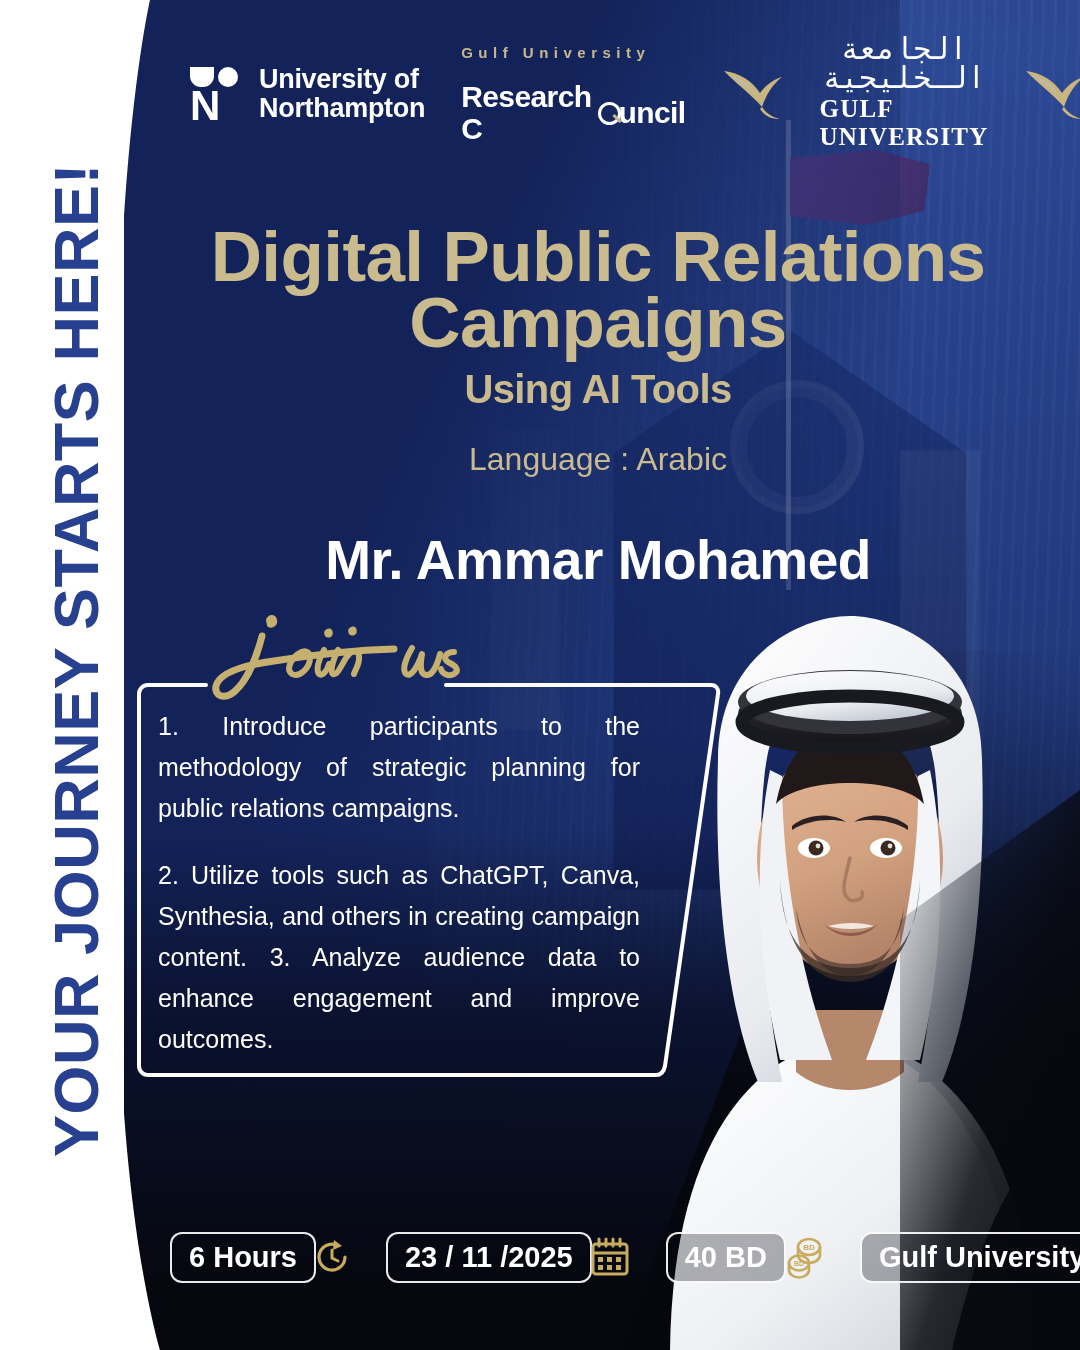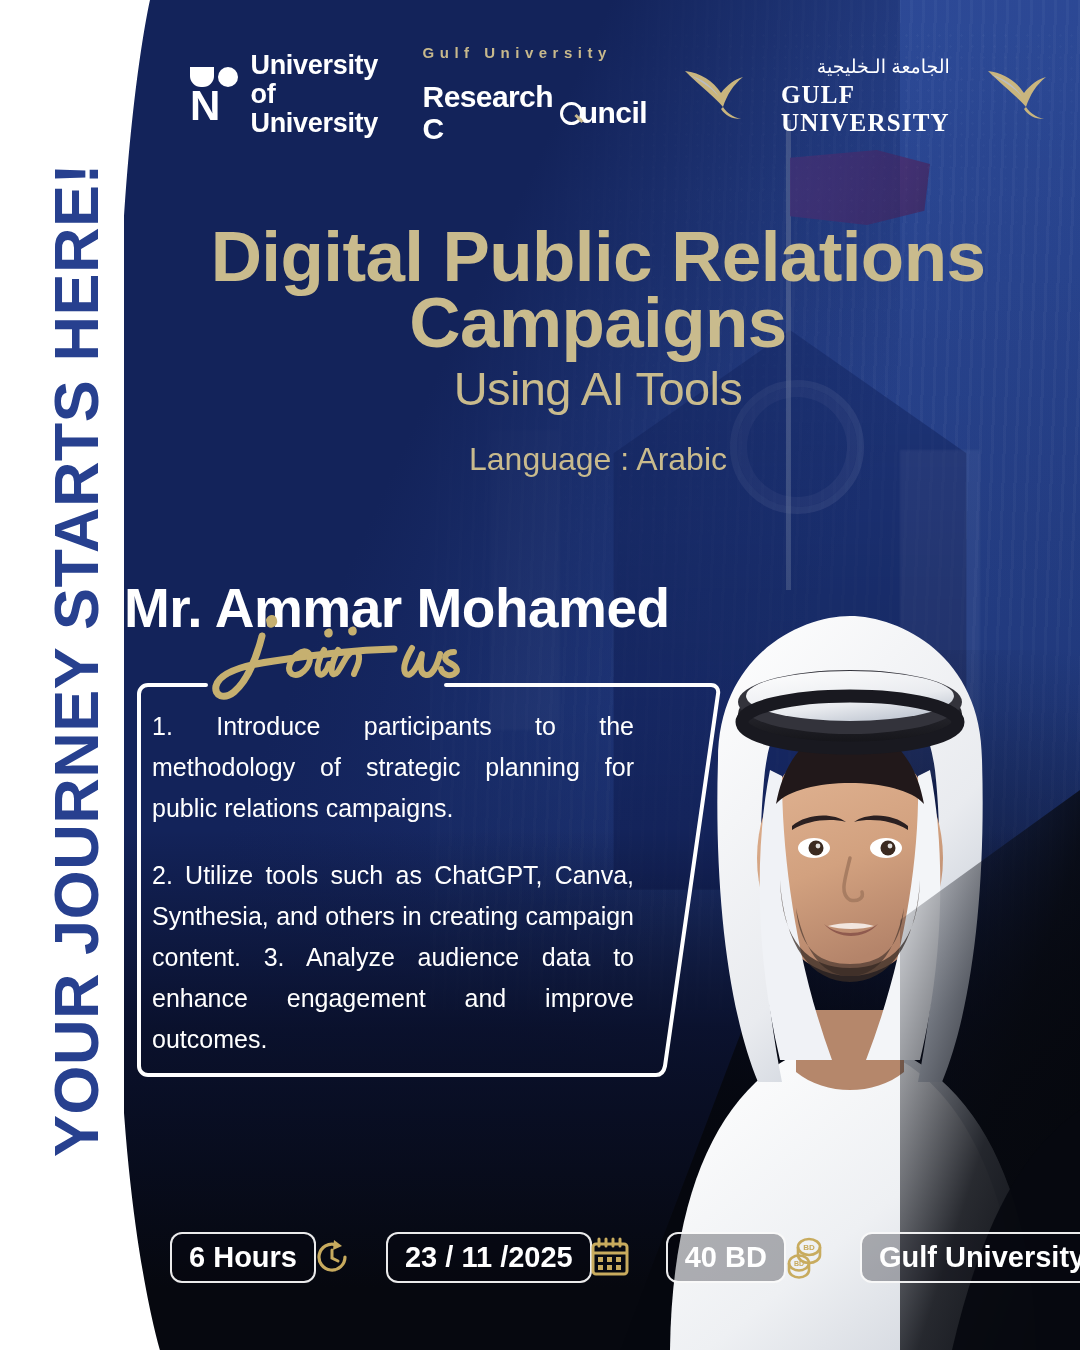--- a/index.html
+++ b/index.html
@@ -122,57 +122,57 @@
   .uon-text{color:#fff;font-weight:bold;font-size:27px;line-height:29px;letter-spacing:-.3px;}
 
   .logo-grc{display:flex;flex-direction:column;justify-content:center;}
   .grc-top{color:#c8b98c;font-size:15px;font-weight:bold;letter-spacing:5.5px;line-height:17px;}
   .grc-main{color:#fff;font-size:30px;font-weight:bold;letter-spacing:-.6px;line-height:32px;display:flex;align-items:center;margin-top:20px;}
   .grc-o{display:inline-block;position:relative;width:25px;height:25px;margin:0 1px;}
   .grc-o:before{content:"";position:absolute;left:2px;top:2px;width:17px;height:17px;border:3px solid #fff;border-radius:50%;}
   .grc-o:after{content:"";position:absolute;left:16px;top:17px;width:10px;height:3px;background:#c8b98c;transform:rotate(45deg);}
 
   .logo-gu{display:flex;flex-direction:column;justify-content:center;}
-  .gu-ar{color:#fff;font-size:19px;line-height:29px;direction:rtl;font-family:Liberation Sans, sans-serif;letter-spacing:1px;}
+  .gu-ar{color:#fff;font-size:30px;line-height:29px;direction:rtl;font-family:Liberation Mono, monospace;letter-spacing:1px;text-align:center;}
   .gu-en{color:#fff;font-size:25px;line-height:28px;font-weight:bold;letter-spacing:1.2px;font-family:"Liberation Serif",serif;}
 
   .falcon{width:62px;height:54px;flex:0 0 auto;}
 
   
   .headline{
     position:absolute; left:124px; top:224px; width:948px; text-align:center;
   }
   .h-line1{
     color:#ffffff;font-weight:bold;font-size:64px;line-height:70px;letter-spacing:-1px;
   }
   .h-line2{
     color:#c9bb8d;font-weight:bold;font-size:71px;line-height:66px;letter-spacing:-.6px;
   }
   .h-line3{
-    color:#c9bb8d;font-weight:normal;font-size:47px;line-height:66px;letter-spacing:-.6px;
+    color:#c9bb8d;font-weight:bold;font-size:40px;line-height:66px;letter-spacing:-.6px;
   }
   .h-lang{
     color:#c9bb8d;font-size:32px;line-height:46px;margin-top:14px;font-weight:normal;
   }
   .speaker{
-    position:absolute; left:124px; top:528px; width:948px; text-align:left;
-    color:#ffffff; font-size:55px; font-weight:bold; letter-spacing:-.5px;margin-top:48px;
+    position:absolute; left:124px; top:528px; width:948px; text-align:center;
+    color:#ffffff; font-size:55px; font-weight:bold; letter-spacing:-.5px;
   }
 
   
   .joinus{
     position:absolute; left:198px; top:604px; width:330px; height:105px;
   }
 
   
   .content-box{
     position:absolute; left:136px; top:680px; width:586px; height:400px;
   }
   .content-text{
-    position:absolute; left:152px; top:706px; width:482px;
+    position:absolute; left:158px; top:706px; width:482px;
     color:#ffffff; font-size:25px; line-height:41px;
     text-align:justify;
   }
   .content-text p{margin:0 0 26px 0;}
   .content-text p:last-child{margin-bottom:0;}
 
   
   .portrait{
     position:absolute; left:600px; bottom:0; width:480px; height:760px;
     overflow:hidden;
@@ -302,21 +302,21 @@
   <div class="logos">
 
     <div class="logo-uon">
       <div class="uon-mark">
         <div class="uon-u"></div>
           <div class="uon-o"></div>
           <div class="uon-n">N</div>
       </div>
       <div class="uon-text">
         <div>University of</div>
-        <div>University</div>
+        <div>Northampton</div>
       </div>
     </div>
 
     <div class="logo-grc">
       <div class="grc-top">Gulf University</div>
       <div class="grc-main">
         <span>Research C</span>
         <span class="grc-o"></span>
         <span>uncil</span>
       </div>

